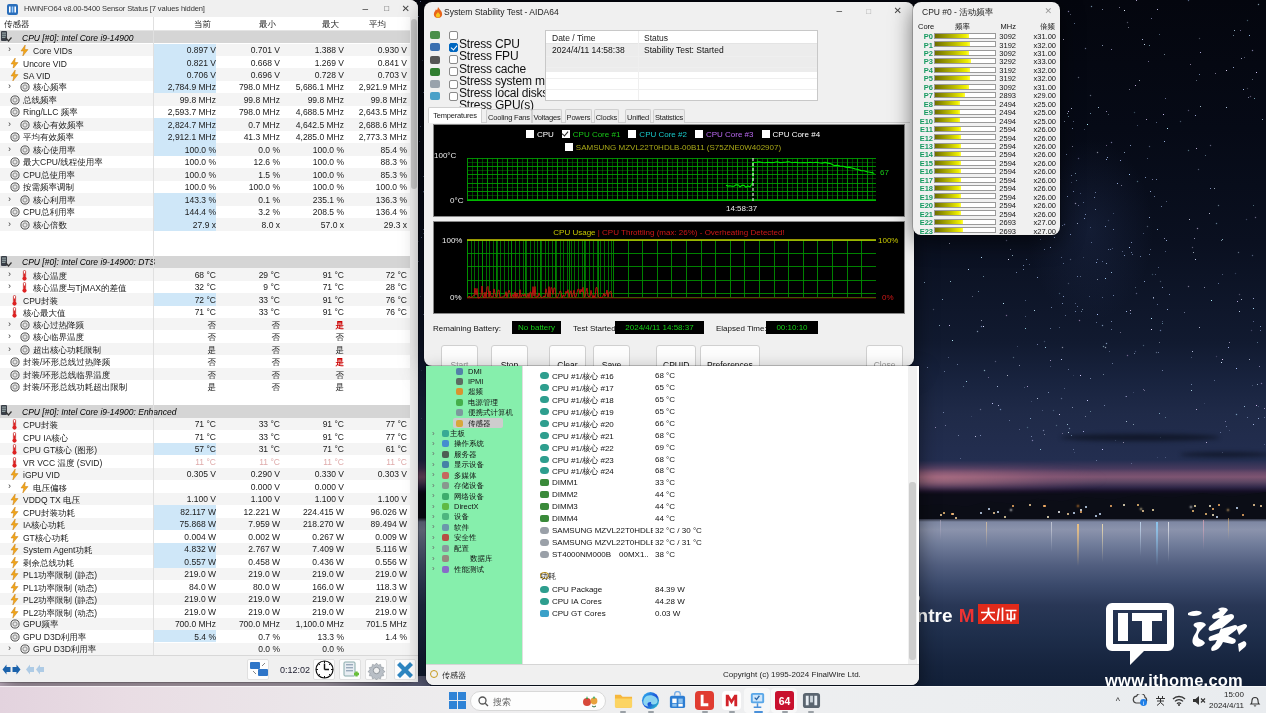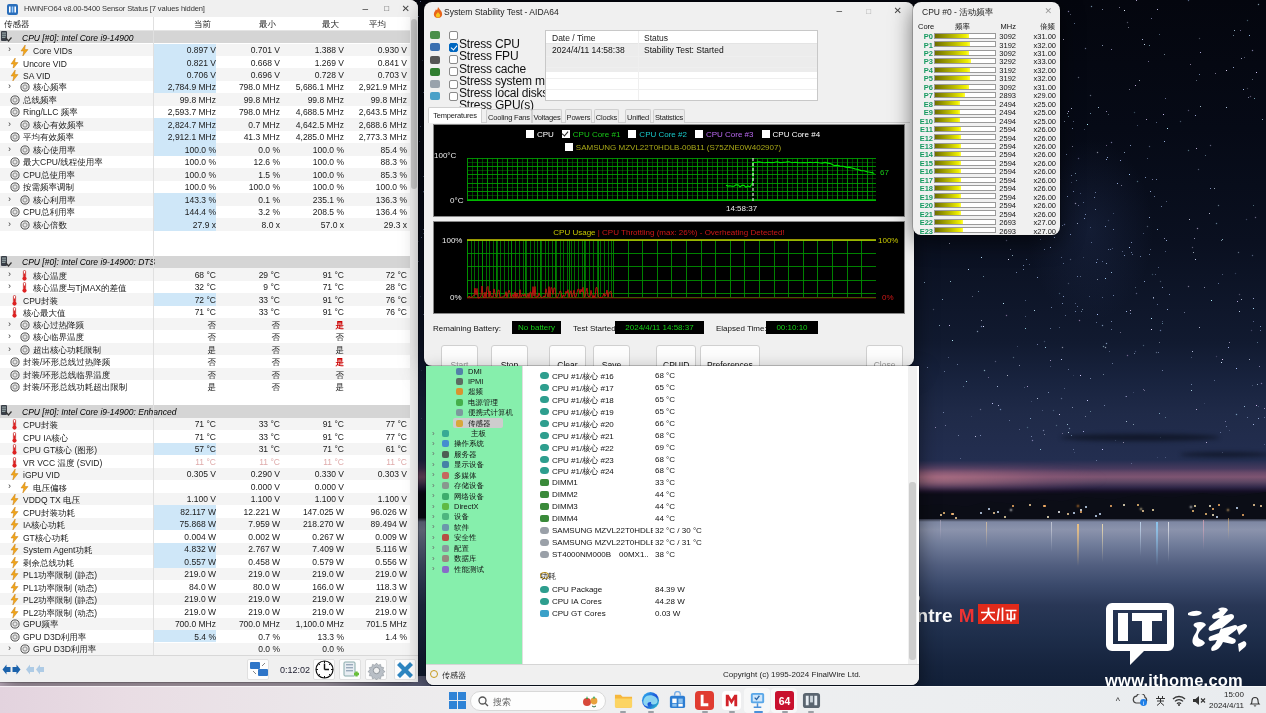--- a/index.html
+++ b/index.html
@@ -559,21 +559,21 @@
         <span class="v v3">1.100 V</span>
         <span class="v v4">1.100 V</span>
       </div>
 <div class="hrow" style="top:488.2px">
         <span class="hl"></span>
         <span class="lab"><span class="ic"><svg width="9" height="11" viewBox="0 0 9 11">
               <path d="M5.2 0 L1 6 L3.8 6 L2.8 11 L8 4.6 L4.8 4.6 Z" fill="#f2a71b" stroke="#c87d10" stroke-width="0.5"></path>
             </svg></span>CPU封装功耗</span>
         <span class="v v1">82.117 W</span>
         <span class="v v2">12.221 W</span>
-        <span class="v v3">147.025 W</span>
+        <span class="v v3">224.415 W</span>
         <span class="v v4">96.026 W</span>
       </div>
 <div class="hrow zeb" style="top:500.7px">
         <span class="hl"></span>
         <span class="lab"><span class="ic"><svg width="9" height="11" viewBox="0 0 9 11">
               <path d="M5.2 0 L1 6 L3.8 6 L2.8 11 L8 4.6 L4.8 4.6 Z" fill="#f2a71b" stroke="#c87d10" stroke-width="0.5"></path>
             </svg></span>IA核心功耗</span>
         <span class="v v1">75.868 W</span>
         <span class="v v2">7.959 W</span>
         <span class="v v3">218.270 W</span>
@@ -598,21 +598,21 @@
         <span class="v v3">7.409 W</span>
         <span class="v v4">5.116 W</span>
       </div>
 <div class="hrow" style="top:538.2px">
         <span class="hl"></span>
         <span class="lab"><span class="ic"><svg width="9" height="11" viewBox="0 0 9 11">
               <path d="M5.2 0 L1 6 L3.8 6 L2.8 11 L8 4.6 L4.8 4.6 Z" fill="#f2a71b" stroke="#c87d10" stroke-width="0.5"></path>
             </svg></span>剩余总线功耗</span>
         <span class="v v1">0.557 W</span>
         <span class="v v2">0.458 W</span>
-        <span class="v v3">0.579 W</span>
+        <span class="v v3">0.436 W</span>
         <span class="v v4">0.556 W</span>
       </div>
 <div class="hrow zeb" style="top:550.6px">
         <span class="lab"><span class="ic"><svg width="9" height="11" viewBox="0 0 9 11">
               <path d="M5.2 0 L1 6 L3.8 6 L2.8 11 L8 4.6 L4.8 4.6 Z" fill="#f2a71b" stroke="#c87d10" stroke-width="0.5"></path>
             </svg></span>PL1功率限制 (静态)</span>
         <span class="v v1">219.0 W</span>
         <span class="v v2">219.0 W</span>
         <span class="v v3">219.0 W</span>
         <span class="v v4">219.0 W</span>
@@ -869,21 +869,21 @@
         <span class="tlab" style="left:42px">便携式计算机</span>
       </div>
 <div class="trow" style="top:52.1px">
         <span class="tsel"></span>
         <span class="ticon" style="left:30px;background:#d8a020"></span>
         <span class="tlab" style="left:42px">传感器</span>
       </div>
 <div class="trow" style="top:62.5px">
         <span class="texp">›</span>
         <span class="ticon" style="left:16px;background:#2a9d8f"></span>
-        <span class="tlab" style="left:45px">主板</span>
+        <span class="tlab" style="left:24px">主板</span>
       </div>
 <div class="trow" style="top:72.9px">
         <span class="texp">›</span>
         <span class="ticon" style="left:16px;background:#3a7bd5"></span>
         <span class="tlab" style="left:28px">操作系统</span>
       </div>
 <div class="trow" style="top:83.4px">
         <span class="texp">›</span>
         <span class="ticon" style="left:16px;background:#444"></span>
         <span class="tlab" style="left:28px">服务器</span>
@@ -929,21 +929,21 @@
         <span class="tlab" style="left:28px">安全性</span>
       </div>
 <div class="trow" style="top:177.1px">
         <span class="texp">›</span>
         <span class="ticon" style="left:16px;background:#889"></span>
         <span class="tlab" style="left:28px">配置</span>
       </div>
 <div class="trow" style="top:187.6px">
         <span class="texp">›</span>
         <span class="ticon" style="left:16px;background:#977"></span>
-        <span class="tlab" style="left:28px">数据库</span>
+        <span class="tlab" style="left:44px">数据库</span>
       </div>
 <div class="trow" style="top:198.0px">
         <span class="texp">›</span>
         <span class="ticon" style="left:16px;background:#85c"></span>
         <span class="tlab" style="left:28px">性能测试</span>
       </div>
     </div>
  <div class="pdiv"></div>
  <div class="panel">
       <div class="prow" style="top:4.0px">

